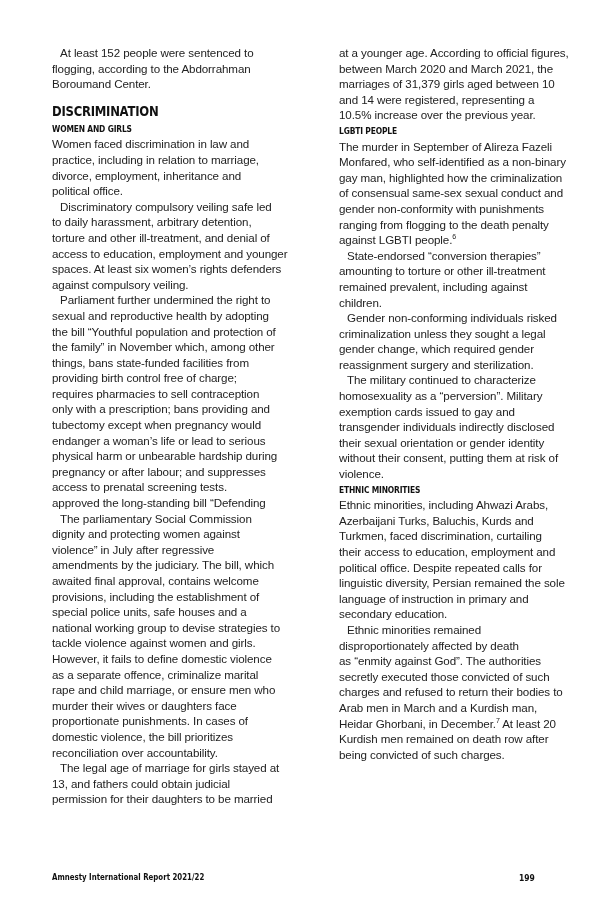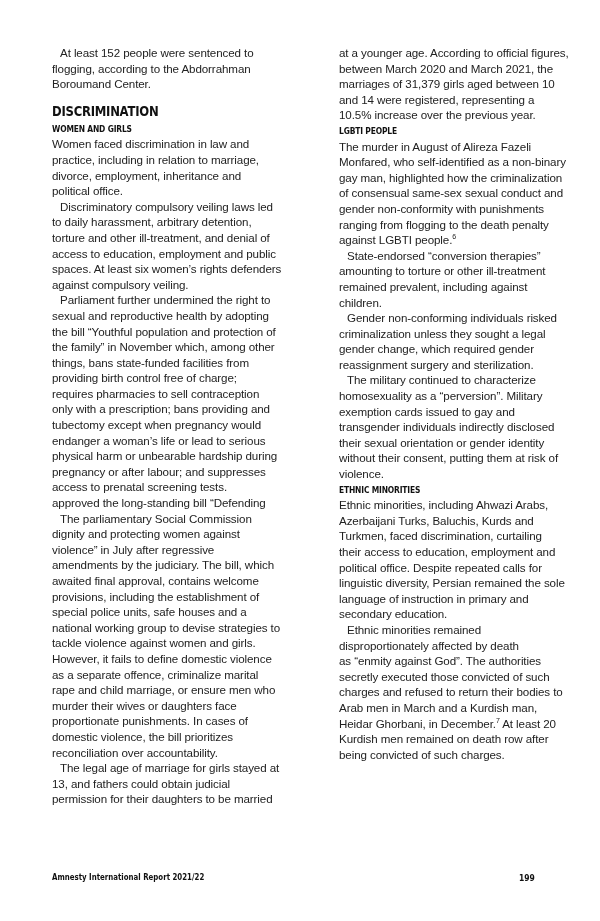--- a/index.html
+++ b/index.html
@@ -27,24 +27,24 @@
       <span class="line">flogging, according to the Abdorrahman</span>
       <span class="line">Boroumand Center.</span>
     </div>
     <div class="section-title">DISCRIMINATION</div>
     <span class="subhead">WOMEN AND GIRLS</span>
     <div id="women-body">
         <span class="line">Women faced discrimination in law and</span>
         <span class="line">practice, including in relation to marriage,</span>
         <span class="line">divorce, employment, inheritance and</span>
         <span class="line">political office.</span>
-        <span class="line indent">Discriminatory compulsory veiling laws led</span>
+        <span class="line indent">Discriminatory compulsory veiling safe led</span>
         <span class="line">to daily harassment, arbitrary detention,</span>
         <span class="line">torture and other ill-treatment, and denial of</span>
-        <span class="line">access to education, employment and public</span>
+        <span class="line">access to education, employment and younger</span>
         <span class="line">spaces. At least six women’s rights defenders</span>
         <span class="line">against compulsory veiling.</span>
         <span class="line indent">Parliament further undermined the right to</span>
         <span class="line">sexual and reproductive health by adopting</span>
         <span class="line">the bill “Youthful population and protection of</span>
         <span class="line">the family” in November which, among other</span>
         <span class="line">things, bans state-funded facilities from</span>
         <span class="line">providing birth control free of charge;</span>
         <span class="line">requires pharmacies to sell contraception</span>
         <span class="line">only with a prescription; bans providing and</span>
@@ -79,21 +79,21 @@
   <div class="col col-right">
     <div>
       <span class="line">at a younger age. According to official figures,</span>
       <span class="line">between March 2020 and March 2021, the</span>
       <span class="line">marriages of 31,379 girls aged between 10</span>
       <span class="line">and 14 were registered, representing a</span>
       <span class="line">10.5% increase over the previous year.</span>
     </div>
     <span class="subhead">LGBTI PEOPLE</span>
     <div id="lgbti-body">
-        <span class="line">The murder in August of Alireza Fazeli</span>
+        <span class="line">The murder in September of Alireza Fazeli</span>
         <span class="line">Monfared, who self-identified as a non-binary</span>
         <span class="line">gay man, highlighted how the criminalization</span>
         <span class="line">of consensual same-sex sexual conduct and</span>
         <span class="line">gender non-conformity with punishments</span>
         <span class="line">ranging from flogging to the death penalty</span>
       </div>
     <span class="line"><span>against LGBTI people.</span><sup>6</sup></span>
     <div id="lgbti-body-2">
         <span class="line indent">State-endorsed “conversion therapies”</span>
         <span class="line">amounting to torture or other ill-treatment</span>

